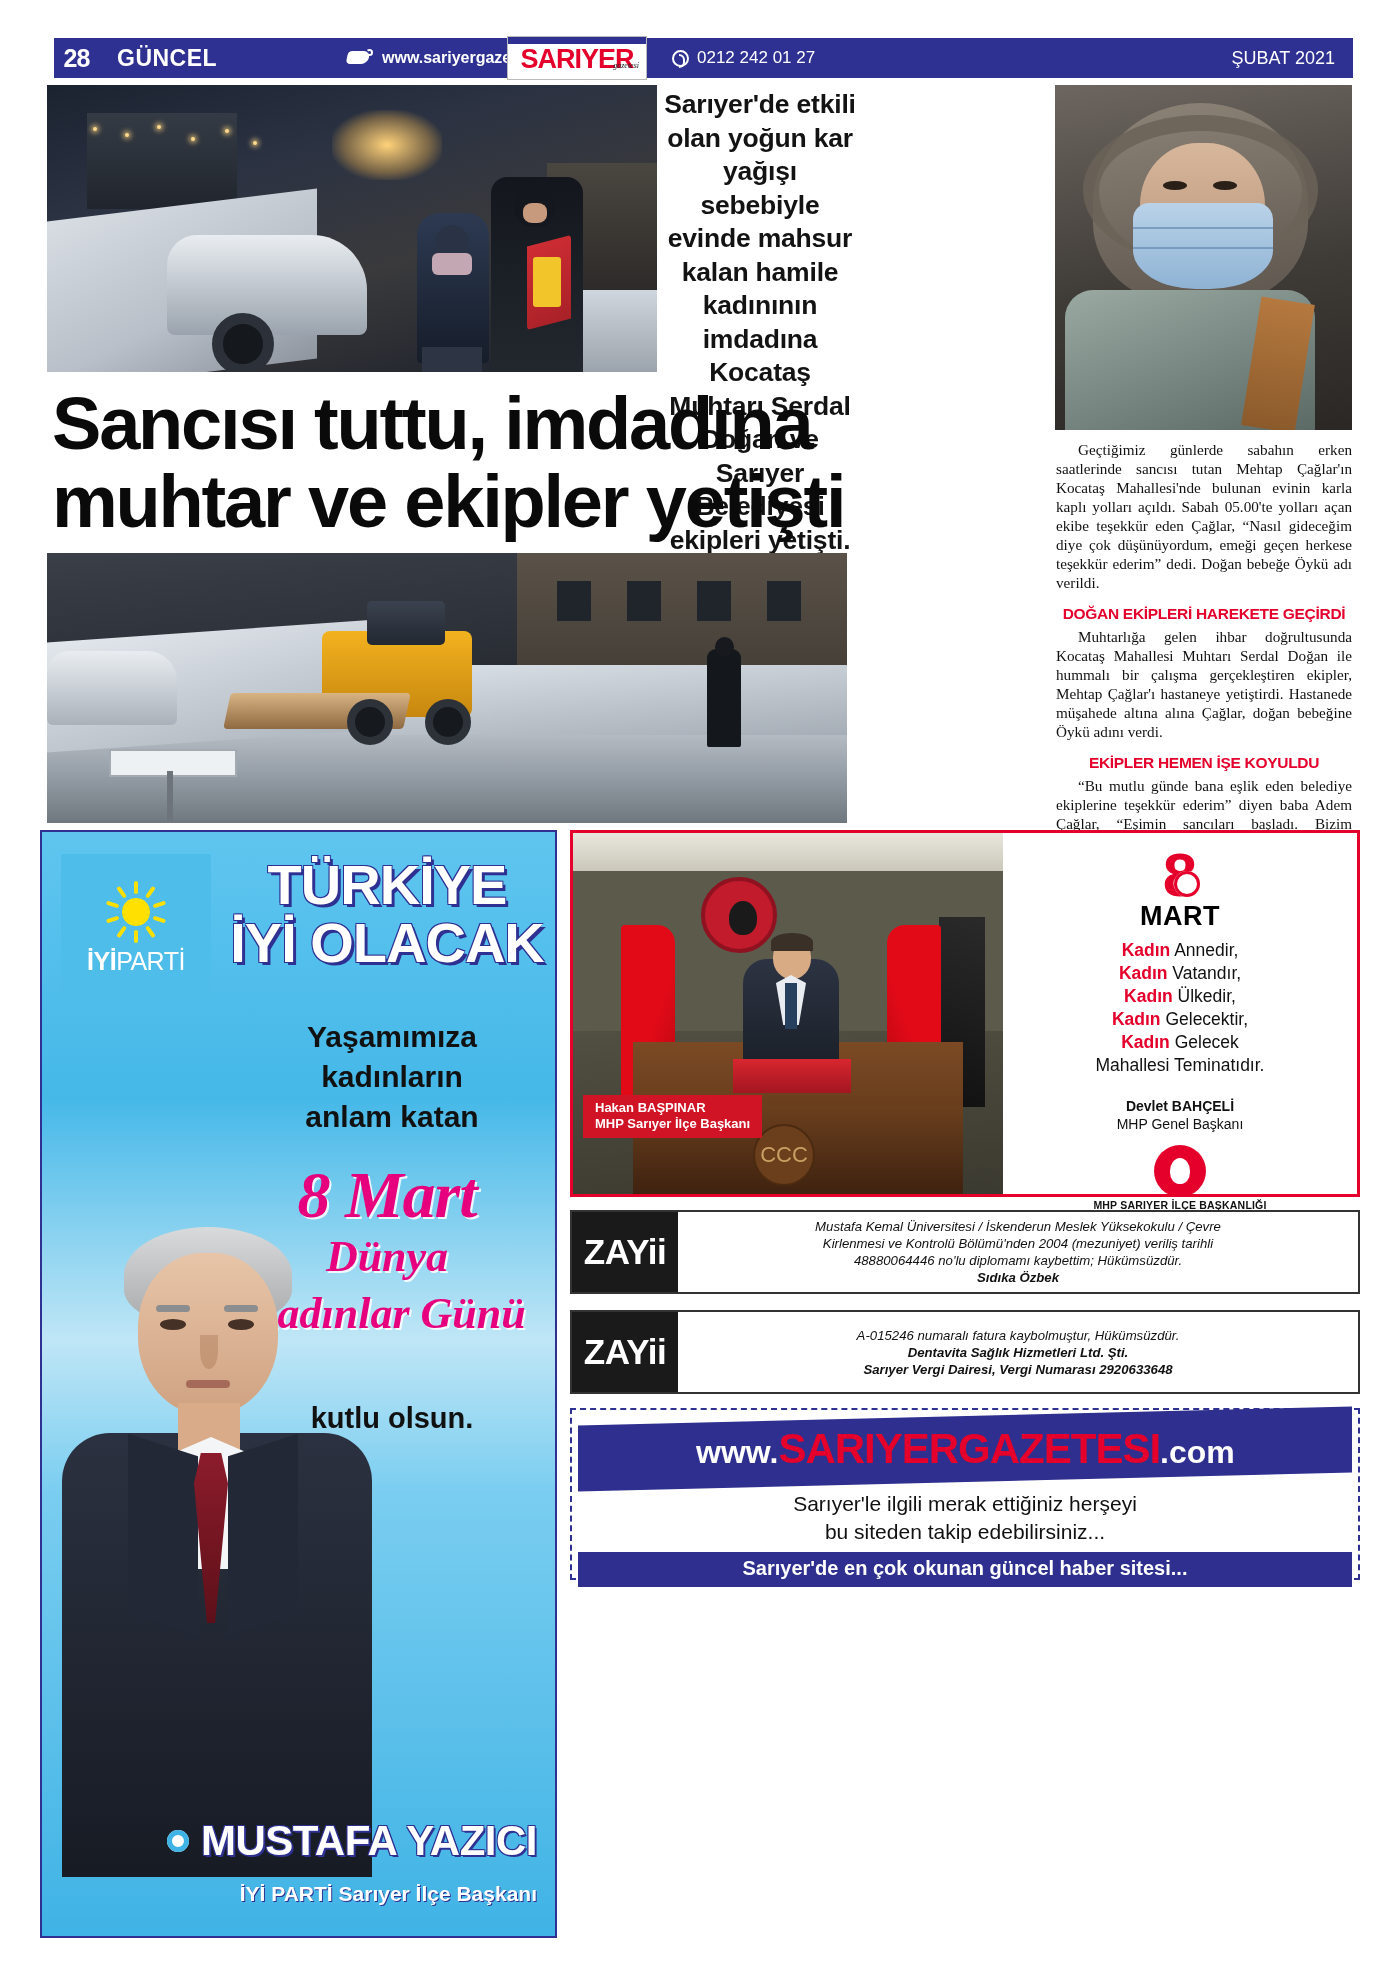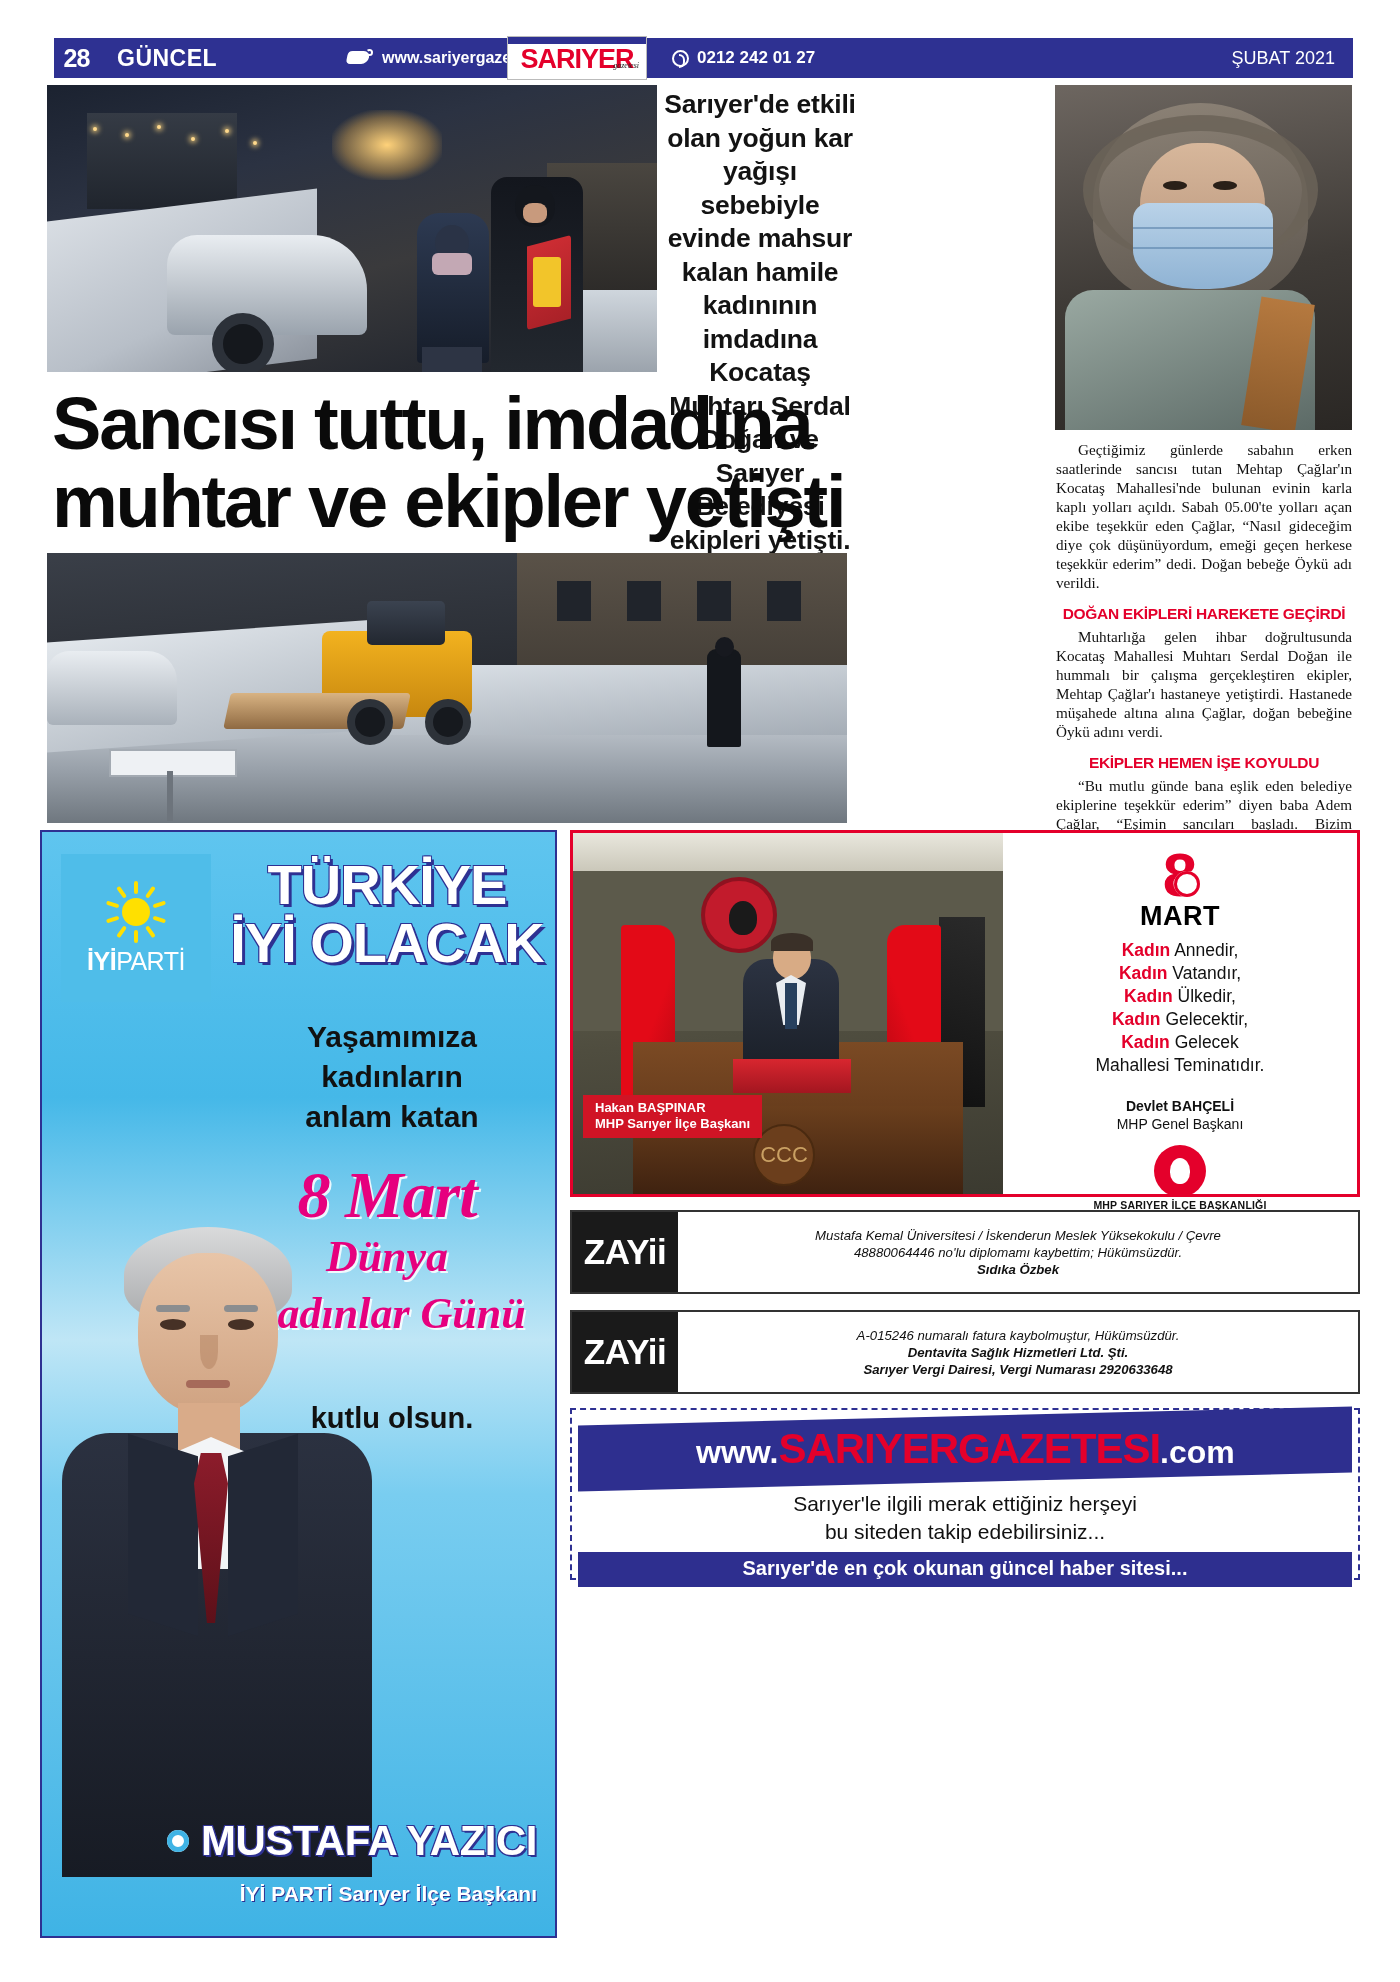--- a/index.html
+++ b/index.html
@@ -51,21 +51,21 @@
   }
   .phone-wrap { position: absolute; left: 625px; top: 0; height: 40px; display: flex; align-items: center; gap: 8px; }
   .phone-ico {
     width: 17px; height: 17px; border: 2px solid #fff; border-radius: 50%;
     position: relative;
   }
   .phone-ico::after {
     content: ""; position: absolute; left: 5px; top: 2px; width: 4px; height: 10px;
     border: 2px solid #fff; border-radius: 0 6px 6px 0; border-left: none;
   }
-  .phone-num { color: #fff; font-size: 17px; font-weight: bold; }
+  .phone-num { color: #fff; font-size: 17px; font-weight: normal; }
   .issue-date {
     position: absolute; right: 18px; top: 0; height: 40px; display: flex; align-items: center;
     color: #fff; font-size: 18px;
   }
 
   
   .photo-main {
     position: absolute; left: 47px; top: 85px; width: 610px; height: 287px;
     background: linear-gradient(165deg,#1b2230 0%,#2b3242 30%,#3a3a3c 60%,#1a1f29 100%);
     overflow: hidden;
@@ -612,20 +612,21 @@
 
       <div class="mhp-logo-mini"></div>
       <div class="mhp-org">MHP SARIYER İLÇE BAŞKANLIĞI</div>
     </div>
   </div>
 
   <div class="zayi zayi-1">
     <div class="zayi-badge">ZAYii</div>
     <div class="zayi-body">
       <div>Mustafa Kemal Üniversitesi / İskenderun Meslek Yüksekokulu / Çevre</div>
+      <div>Kirlenmesi ve Kontrolü Bölümü'nden 2004 (mezuniyet) veriliş tarihli</div>
       <div>48880064446 no'lu diplomamı kaybettim; Hükümsüzdür.</div>
       <div class="strong">Sıdıka Özbek</div>
     </div>
   </div>
 
   <div class="zayi zayi-2">
     <div class="zayi-badge">ZAYii</div>
     <div class="zayi-body">
       <div>A-015246 numaralı fatura kaybolmuştur, Hükümsüzdür.</div>
       <div class="strong">Dentavita Sağlık Hizmetleri Ltd. Şti.</div>

